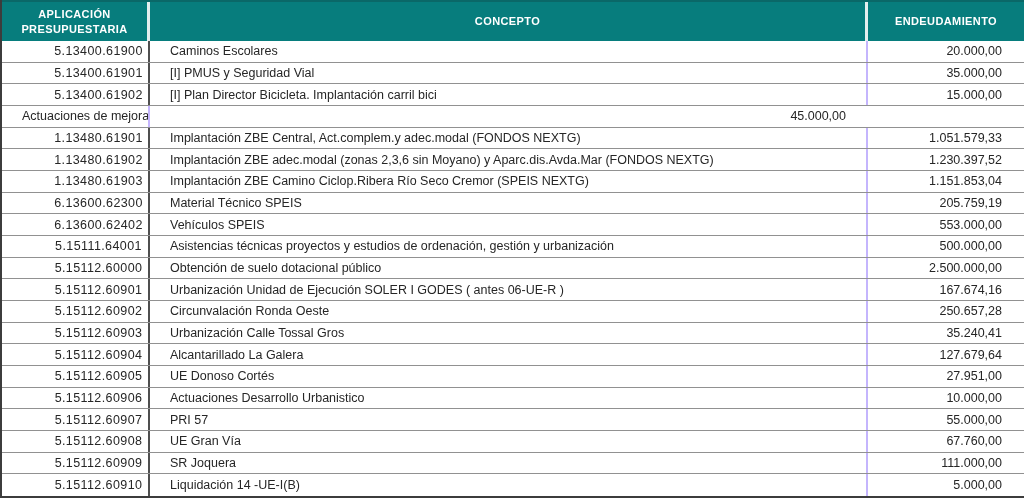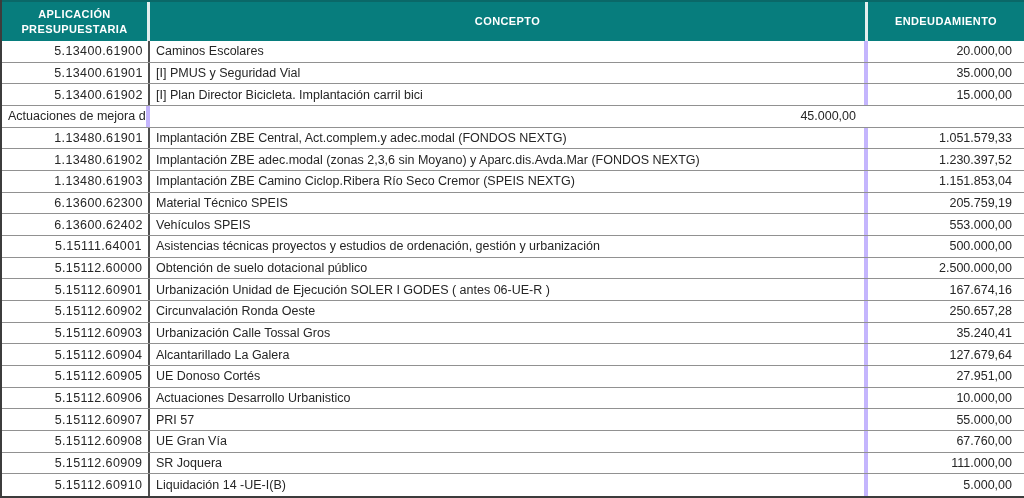--- a/index.html
+++ b/index.html
@@ -64,26 +64,26 @@
     overflow: hidden;
     box-sizing: border-box;
   }
   .td.code {
     justify-content: center;
     border-right: 2px solid #4f4f4f;
     letter-spacing: 0.4px;
     margin-left: 47px;
   }
   .td.concept {
-    padding-left: 6px;
-    border-right: 4px solid #c4b5fd;
+    padding-left: 20px;
+    border-right: 2px solid #c4b5fd;
   }
   .td.amount {
     justify-content: flex-end;
-    padding-right: 12px;
+    padding-right: 22px;
   }
 </style>
 </head>
 <body>
 
 <div class="budget-table">
   <div class="thead">
     <div class="th sep">APLICACIÓN PRESUPUESTARIA</div>
     <div class="th sep">CONCEPTO</div>
     <div class="th">ENDEUDAMIENTO</div>

